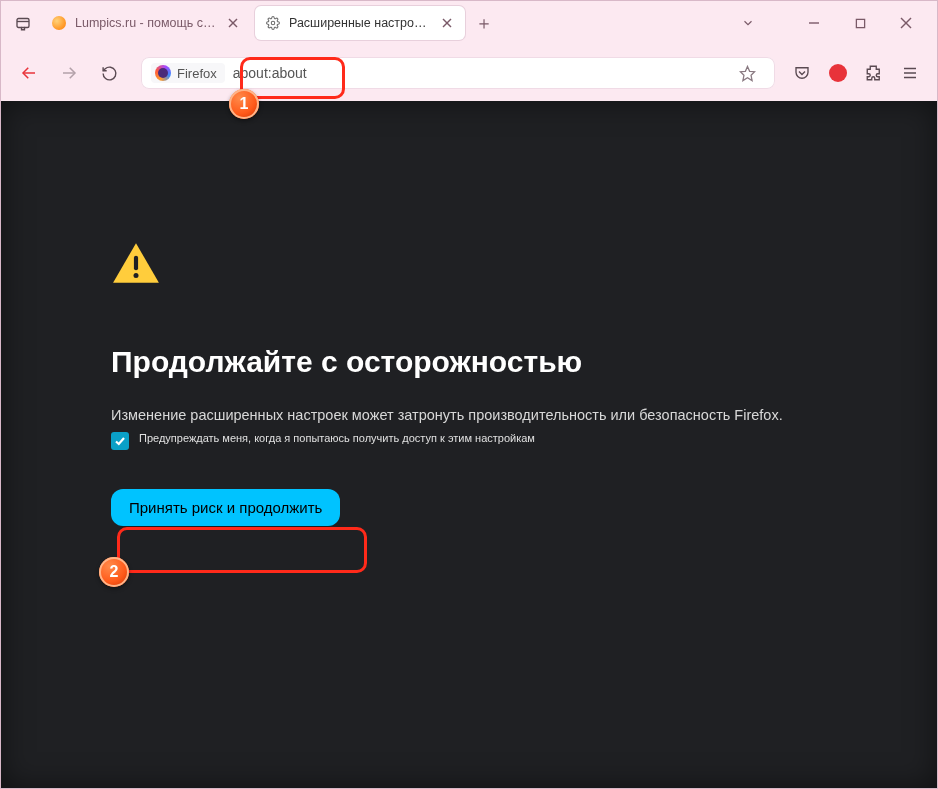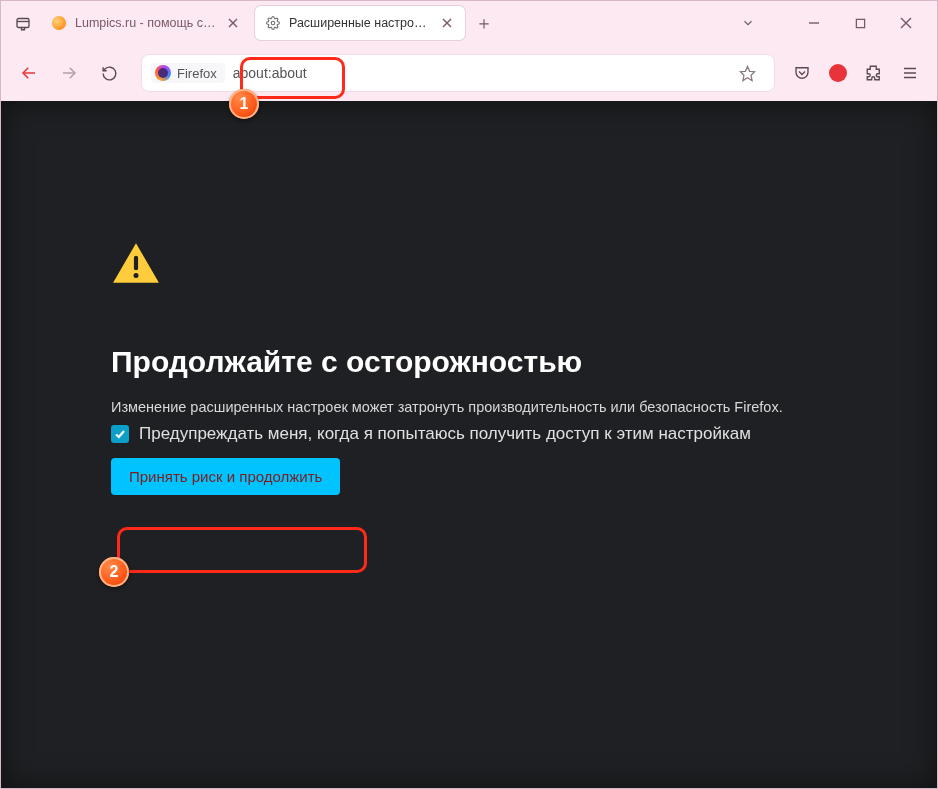--- a/index.html
+++ b/index.html
@@ -65,21 +65,21 @@
     background: #fce9f1;
     display:flex; align-items:center;
     padding: 0 10px; gap: 4px;
   }
   .tb-btn {
     width: 36px; height: 36px; display:flex;align-items:center;justify-content:center;
     color:#5a4a52; border-radius:6px;
   }
   .tb-btn.disabled { opacity: .45; }
   .urlbar {
-    flex: 1; height: 38px; background:#fff;
+    flex: 1; height: 32px; background:#fff;
     border-radius: 8px;
     display:flex; align-items:center;
     padding: 0 10px; gap:8px;
     margin: 0 6px 0 10px;
     position: relative;
     box-shadow: inset 0 0 0 1px #f0dbe6;
   }
   .ff-badge {
     display:flex; align-items:center; gap:6px;
     background:#f7f7f9; border-radius:4px; padding:2px 8px 2px 4px;
@@ -96,36 +96,36 @@
     padding-top: 140px;
     padding-left: 110px;
     padding-right: 60px;
     position: relative;
   }
   .warn-icon {
     width:50px;height:44px; margin-bottom: 60px;
   }
   .warn-icon svg { width:50px;height:44px; display:block;}
   h1.page-title {
-    font-size: 30px; font-weight:600; color:#fff; margin-bottom: 20px;
+    font-size: 30px; font-weight:600; color:#fff; margin-bottom: 28px;
   }
   .desc { font-size:14.5px; color:#d8d8d8; margin-bottom: 9px; }
-  .check-row { display:flex; align-items:center; gap:10px; font-size:17px; color:#e0e0e0; margin-bottom: 14px;}
+  .check-row { display:flex; gap:10px; font-size:11px; color:#e0e0e0; margin-bottom: 39px;}
   .checkbox {
     width:18px;height:18px; border-radius:3px; background:#0aa0c7;
     display:flex;align-items:center;justify-content:center;
   }
   .checkbox svg{width:12px;height:12px;}
   .accept-btn {
     display:inline-block;
     background:#00c3ff;
-    color:#7f1d1d;
+    color:#000000;
     font-size:15px;
     padding: 10px 18px;
-    border-radius:4px;
+    border-radius:12px;
     border:none;
   }
 
   
   .annot {
     position:absolute; border:3px solid #ff2a1a; border-radius:10px;
     pointer-events:none;
   }
   .annot-badge {
     position:absolute; width:30px;height:30px;border-radius:50%;

